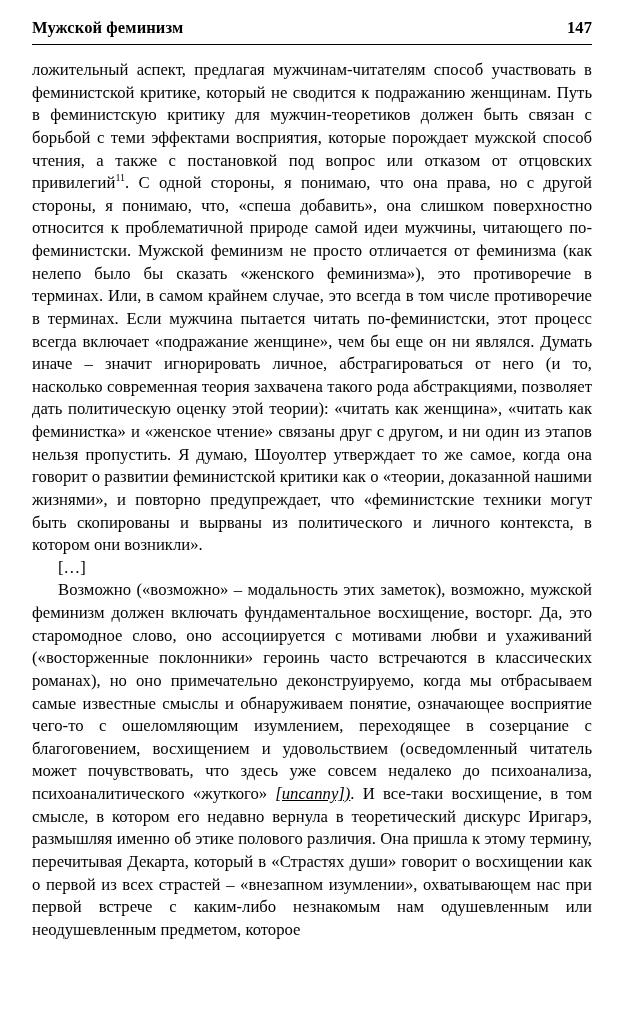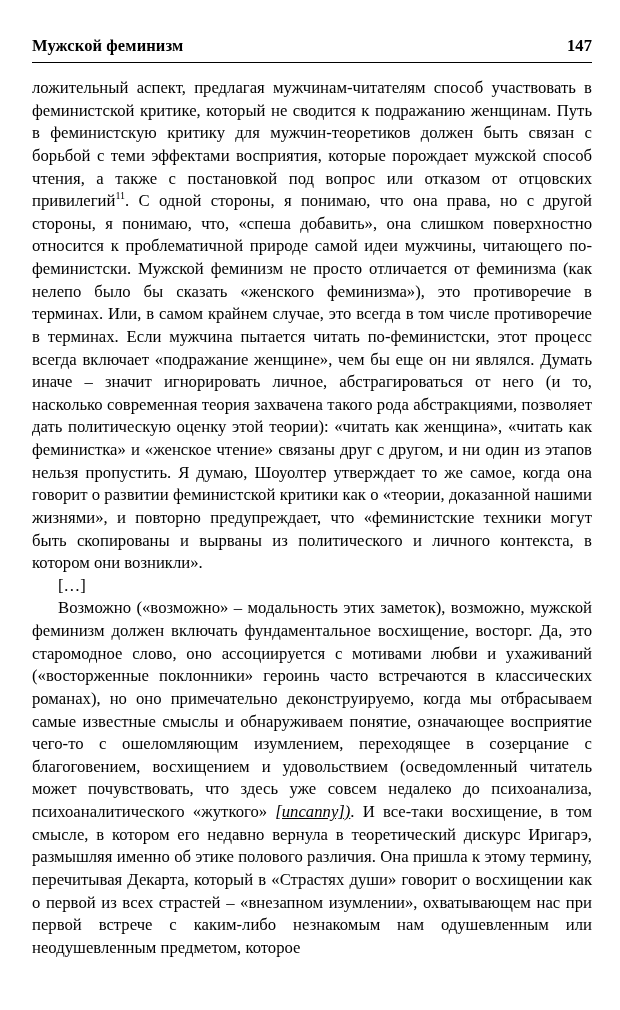--- a/index.html
+++ b/index.html
@@ -12,21 +12,21 @@
     height: 1010px;
     font-family: "Liberation Serif", "DejaVu Serif", serif;
     color: #000000;
     position: relative;
     overflow: hidden;
   }
   .page {
     width: 620px;
     height: 888px;
     box-sizing: border-box;
-    padding: 36px 28px 10px 32px;
+    padding: 18px 28px 10px 32px;
     position: relative;
   }
   .header {
     display: flex;
     align-items: baseline;
     justify-content: space-between;
     font-size: 16.5px;
     font-weight: bold;
     margin-bottom: 6px;
     letter-spacing: 0.1px;

